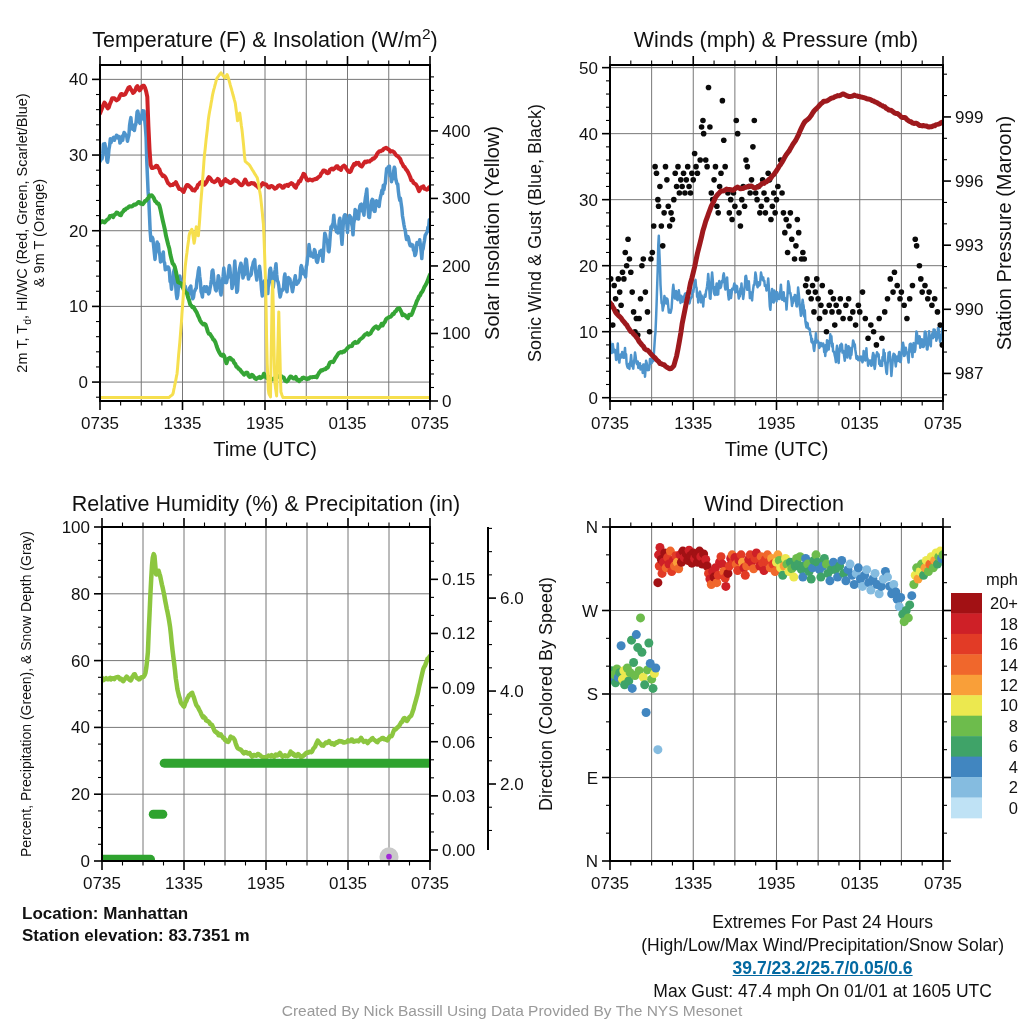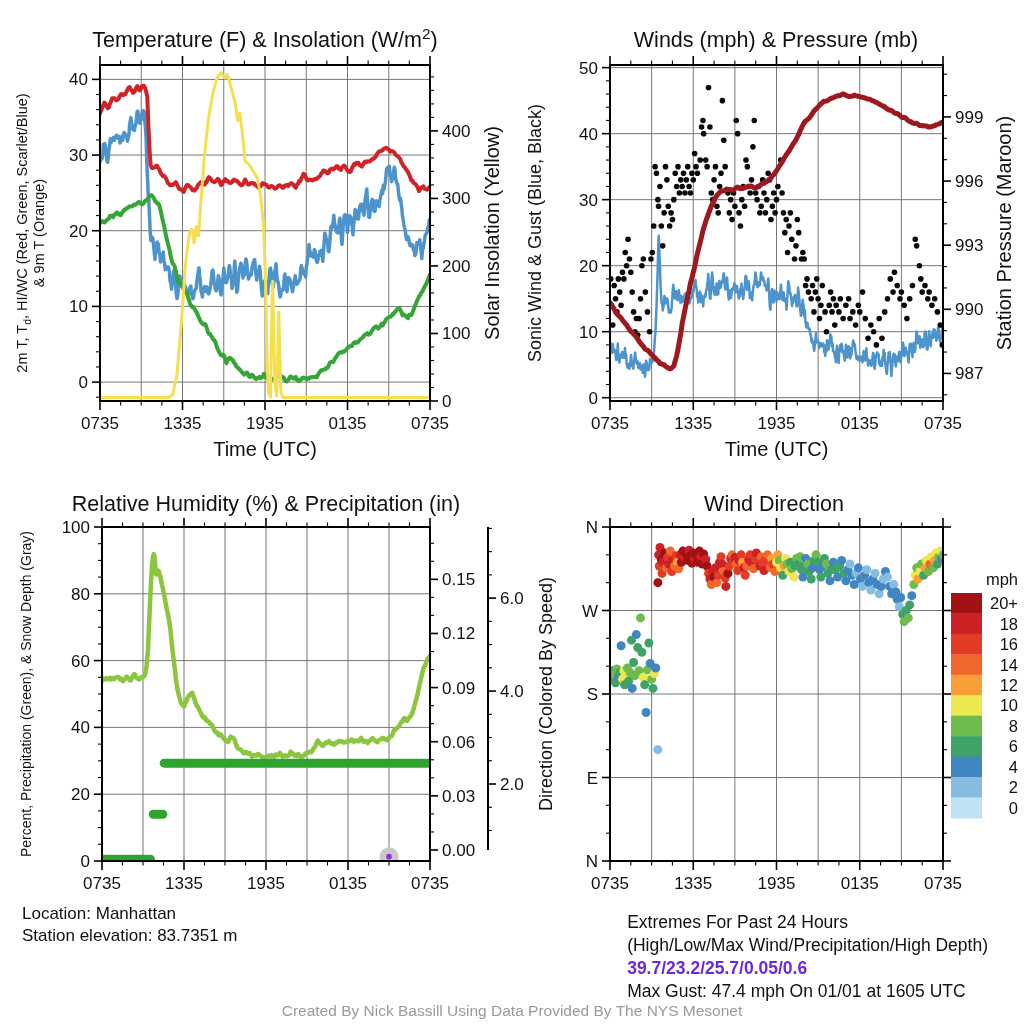--- a/index.html
+++ b/index.html
@@ -1,21 +1,21 @@
 <!DOCTYPE html>
 <html><head>
 <meta charset="utf-8">
 <style>
   html,body{margin:0;padding:0;background:#fff;}
   .stage{position:relative;width:1024px;height:1024px;background:#fff;overflow:hidden;
          font-family:"Liberation Sans",sans-serif;color:#111;}
   svg{position:absolute;left:0;top:0;}
   svg text{font-family:"Liberation Sans",sans-serif;fill:#111;}
-  .footer-left{position:absolute;left:22px;top:903px;font-size:17px;line-height:21.5px;}
-  .footer-right{position:absolute;right:36px;top:911px;font-size:17.5px;line-height:23px;text-align:left;}
+  .footer-left{position:absolute;left:22px;top:903px;font-size:17px;line-height:21.5px;font-weight:bold;}
+  .footer-right{position:absolute;right:20px;top:911px;font-size:17.5px;line-height:23px;text-align:center;}
   .extreme-values{font-weight:bold;}
   .watermark{position:absolute;left:0;top:1002px;width:100%;text-align:center;
              font-size:15.5px;color:#9a9a9a;}
 </style>
 </head>
 <body>
 
 <div class="stage">
   <svg width="1024" height="1024" viewBox="0 0 1024 1024">
     <defs>
@@ -973,19 +973,19 @@
       </g>
     </svg>
 
   <div class="footer-left">
     <div>Location: Manhattan</div>
     <div>Station elevation: 83.7351 m</div>
   </div>
 
   <div class="footer-right">
     <div>Extremes For Past 24 Hours</div>
-    <div>(High/Low/Max Wind/Precipitation/High Depth)</div>
-    <div class="extreme-values" style="color: #6d28d9;">39.7/23.2/25.7/0.05/0.6</div>
+    <div>(High/Low/Max Wind/Precipitation/Snow Solar)</div>
+    <div class="extreme-values" style="color: #0369a1; text-decoration: underline;">39.7/23.2/25.7/0.05/0.6</div>
     <div>Max Gust: 47.4 mph On 01/01 at 1605 UTC</div>
   </div>
 
   <div class="watermark">Created By Nick Bassill Using Data Provided By The NYS Mesonet</div>
 </div>
 
 </body></html>

